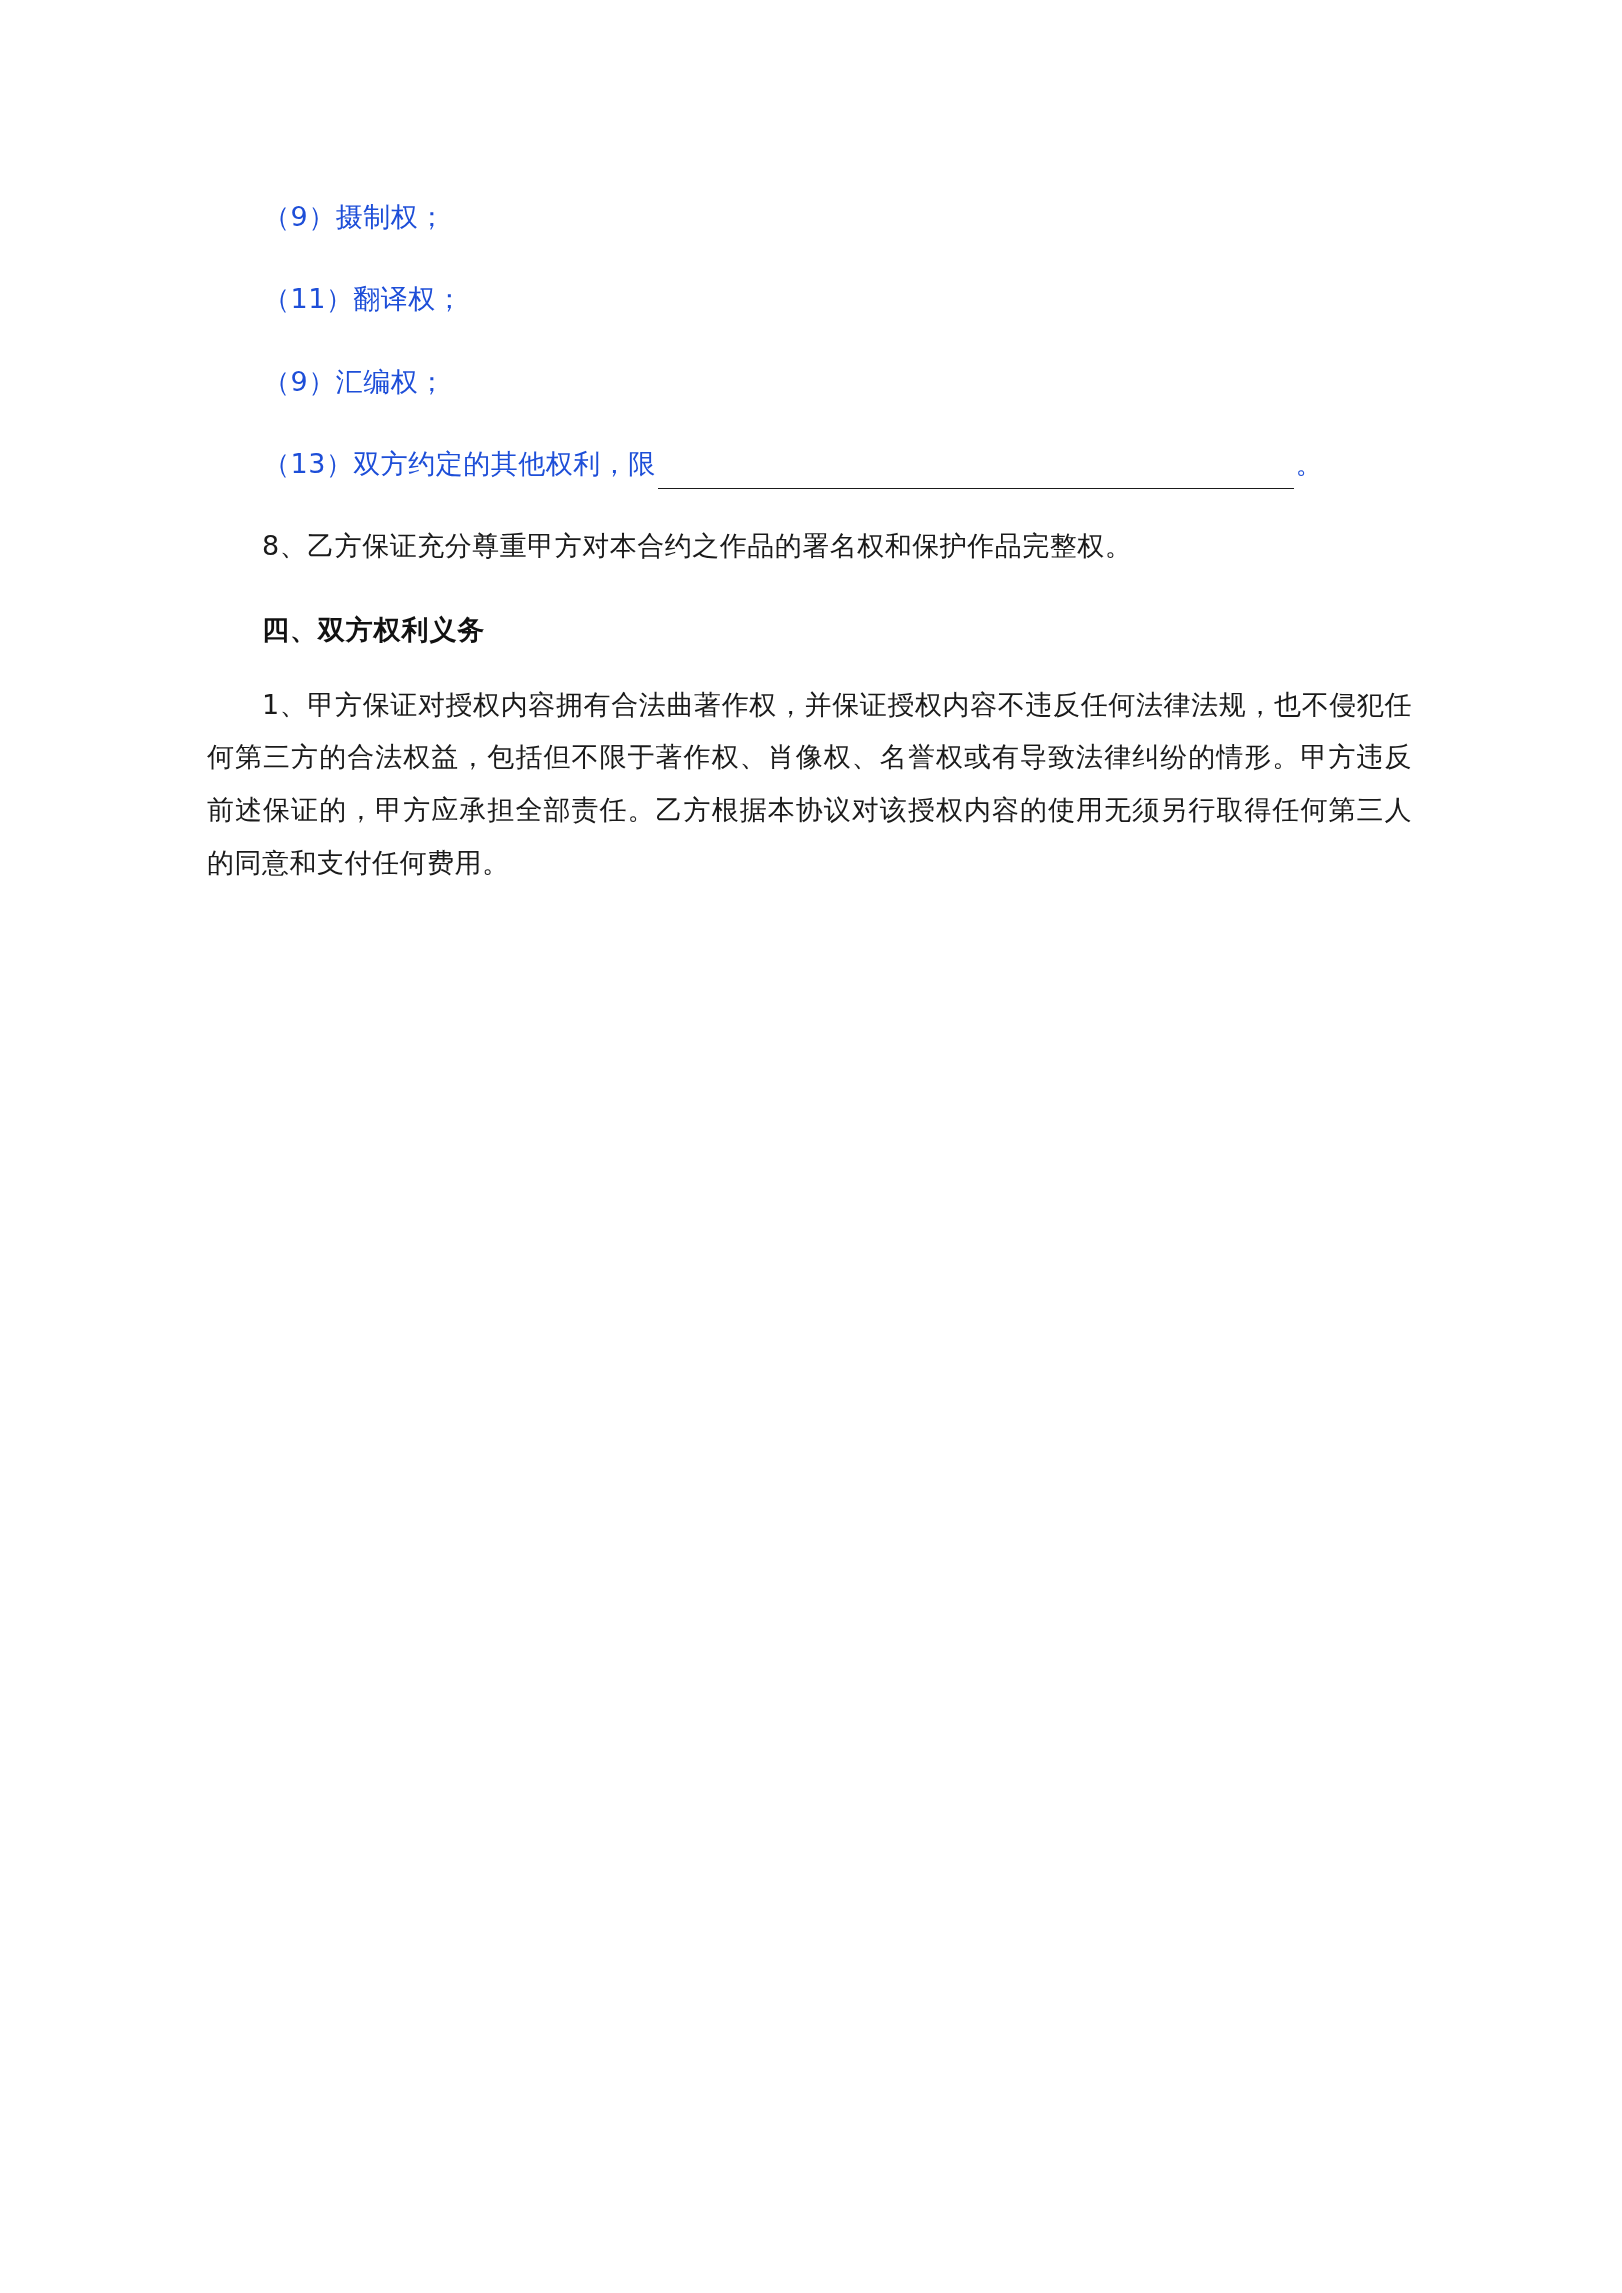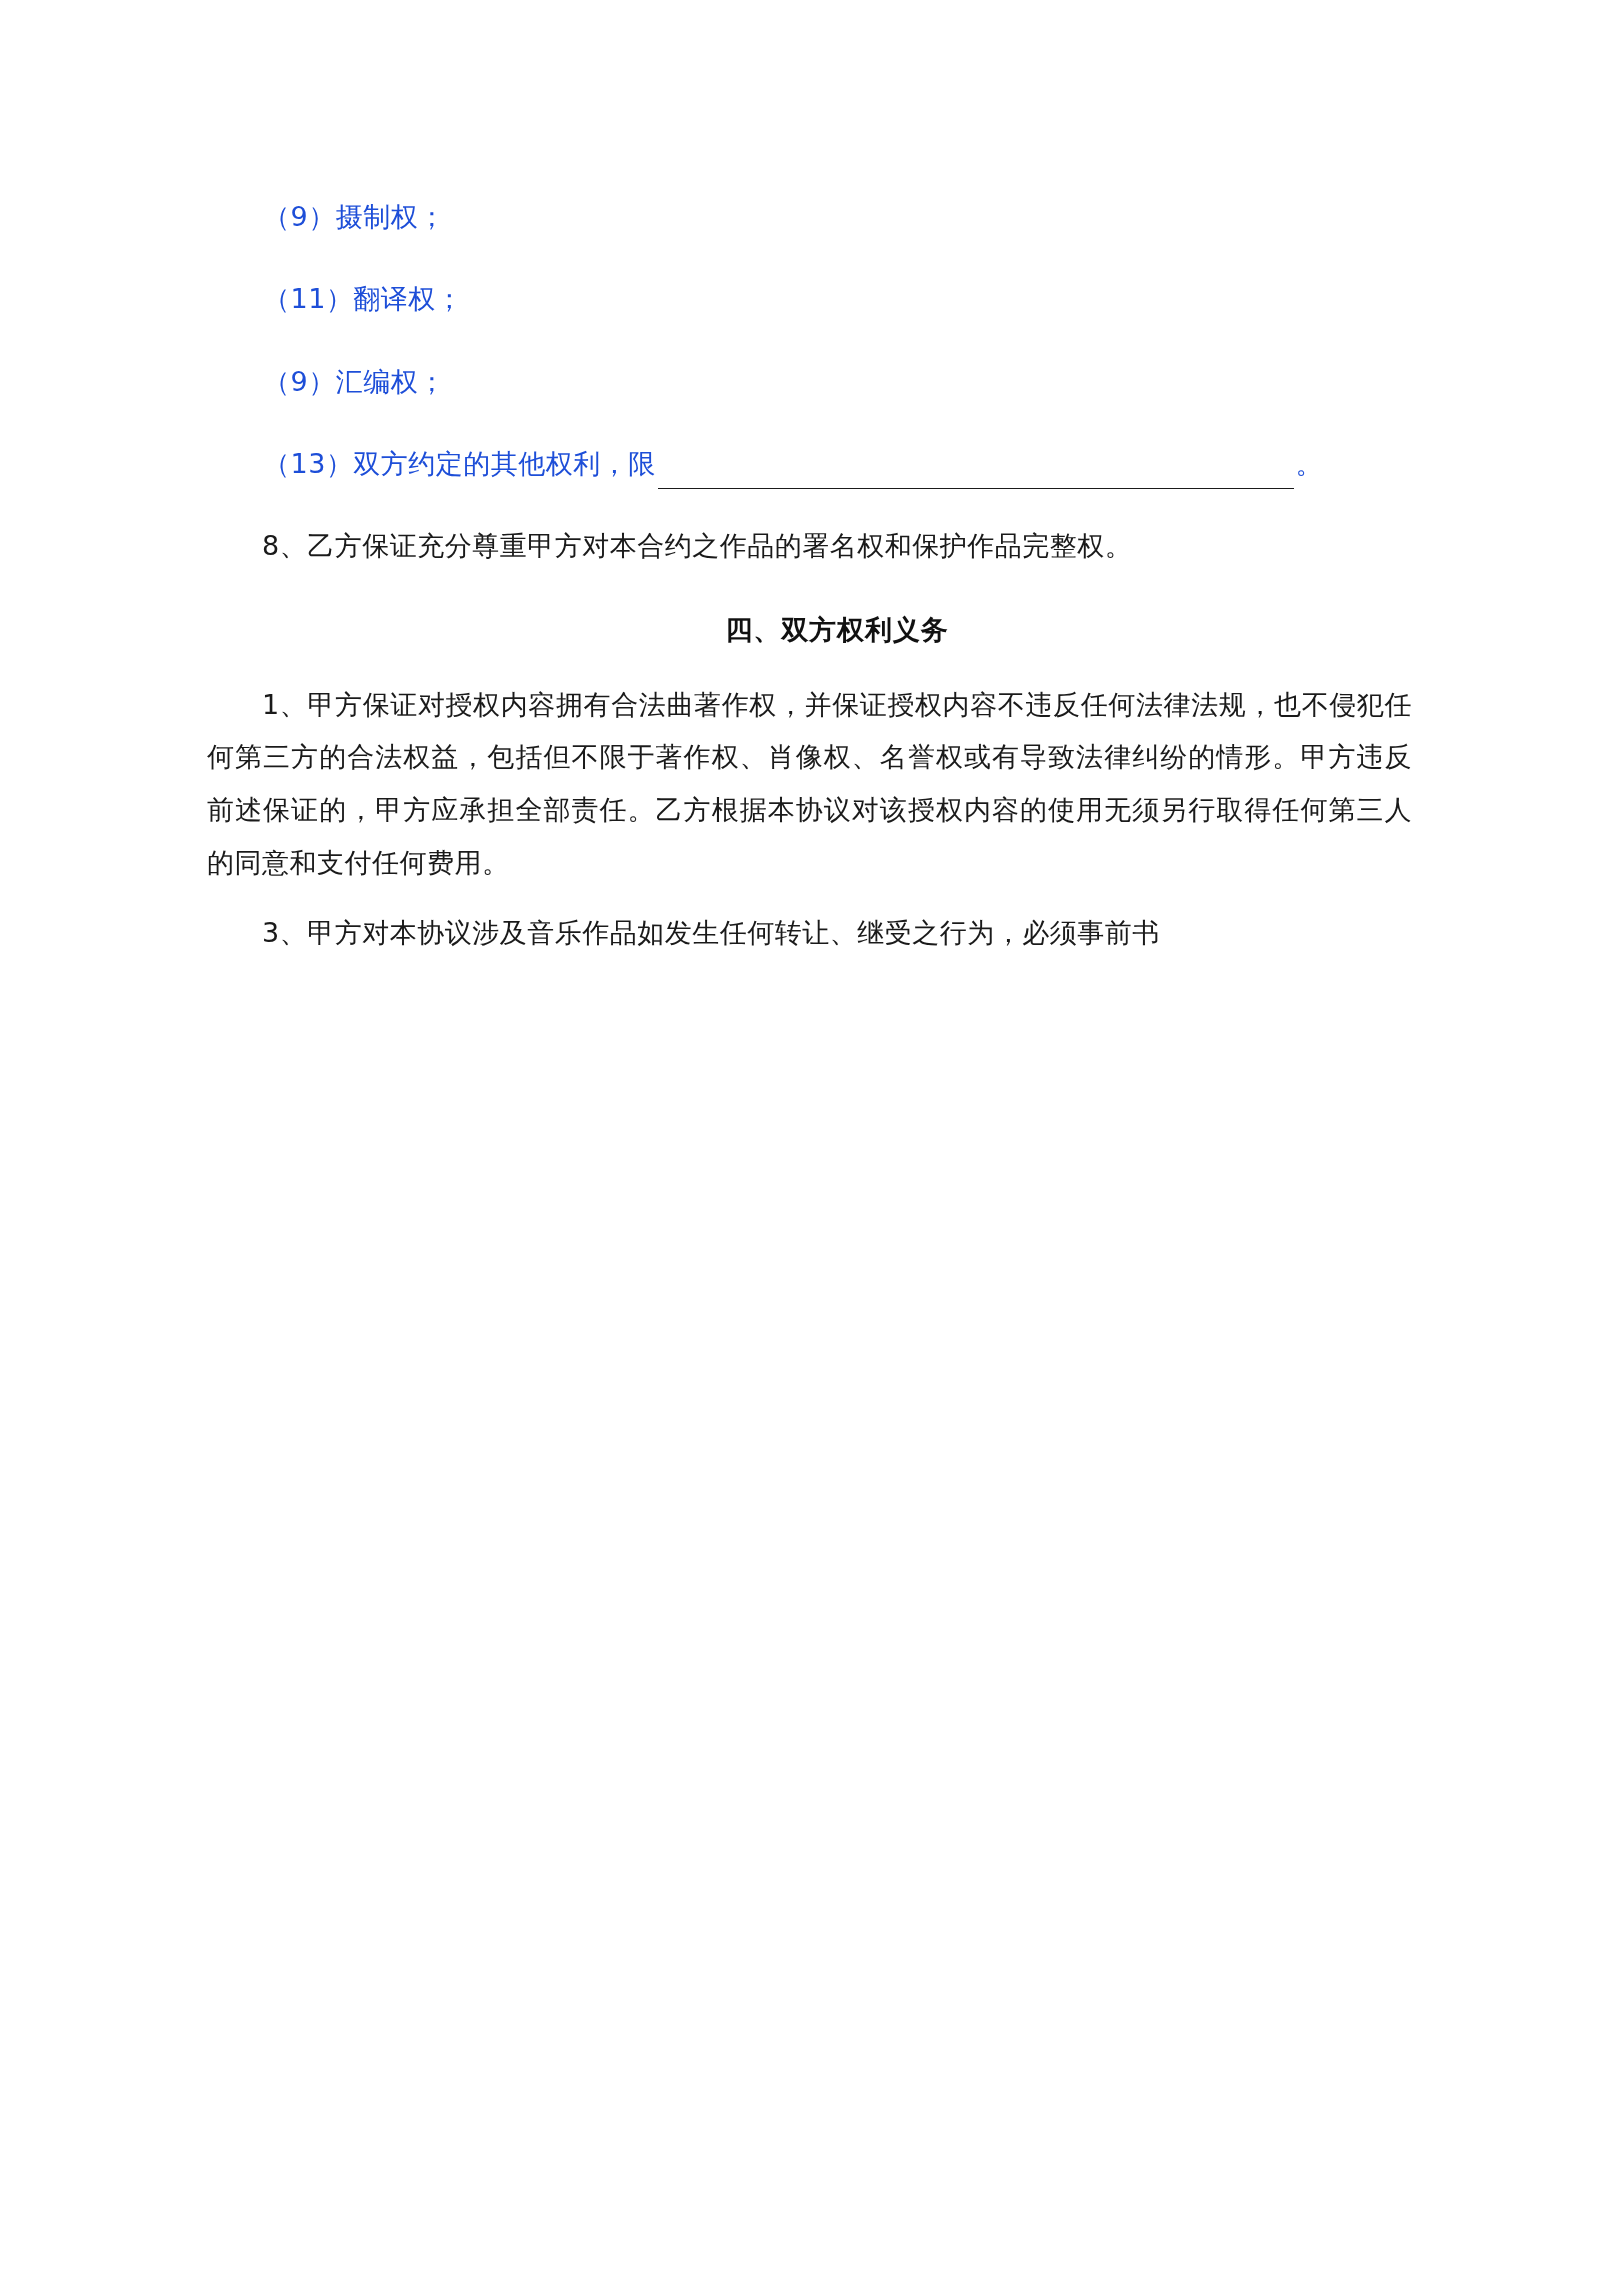--- a/index.html
+++ b/index.html
@@ -49,21 +49,20 @@
     padding-left: 56px;
   }
   .section-heading {
     font-size: 27px;
     line-height: 1.9;
     color: #111111;
     font-weight: bold;
     margin: 31px 0 23.6px 0;
     text-indent: 55px;
     letter-spacing: 0.9px;
-    text-align: center;
   }
   .blank-line {
     display: inline-block;
     border-bottom: 1.8px solid #1a1a1a;
     width: 636px;
     height: 23.6px;
     vertical-align: bottom;
     margin: 0 1.8px;
   }
 </style>
@@ -91,17 +90,16 @@
     </div>
 
     <p class="numbered indent-1">8、乙方保证充分尊重甲方对本合约之作品的署名权和保护作品完整权。</p>
 
 
     <p class="section-heading">四、双方权利义务</p>
 
     <p class="numbered indent-1">1、甲方保证对授权内容拥有合法曲著作权，并保证授权内容不违反任何法律法规，也不侵犯任何第三方的合法权益，包括但不限于著作权、肖像权、名誉权或有导致法律纠纷的情形。甲方违反前述保证的，甲方应承担全部责任。乙方根据本协议对该授权内容的使用无须另行取得任何第三人的同意和支付任何费用。</p>
 
 
-    <p class="numbered indent-1">3、甲方对本协议涉及音乐作品如发生任何转让、继受之行为，必须事前书</p>
 
   </div>
 </div>
 
 
 </body></html>

